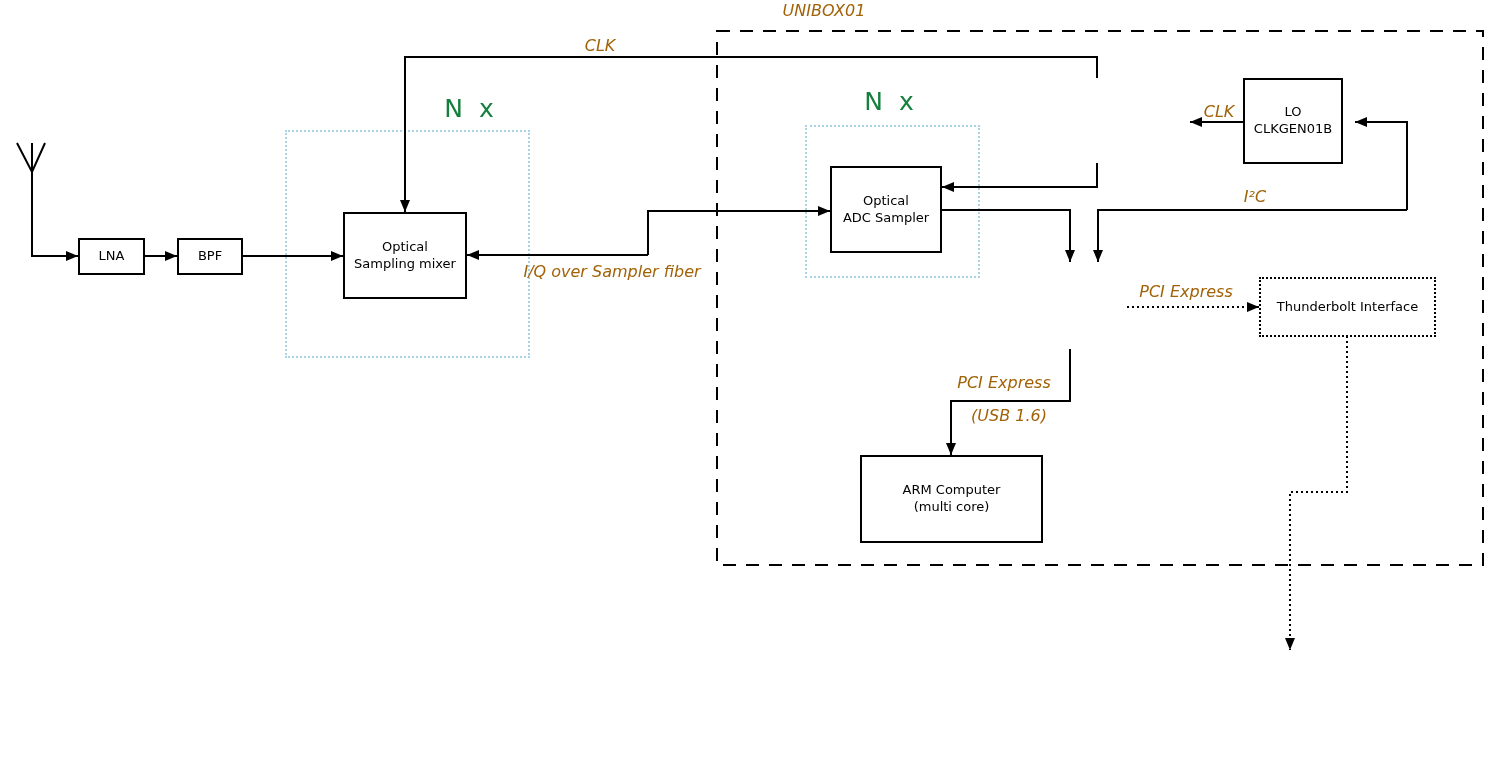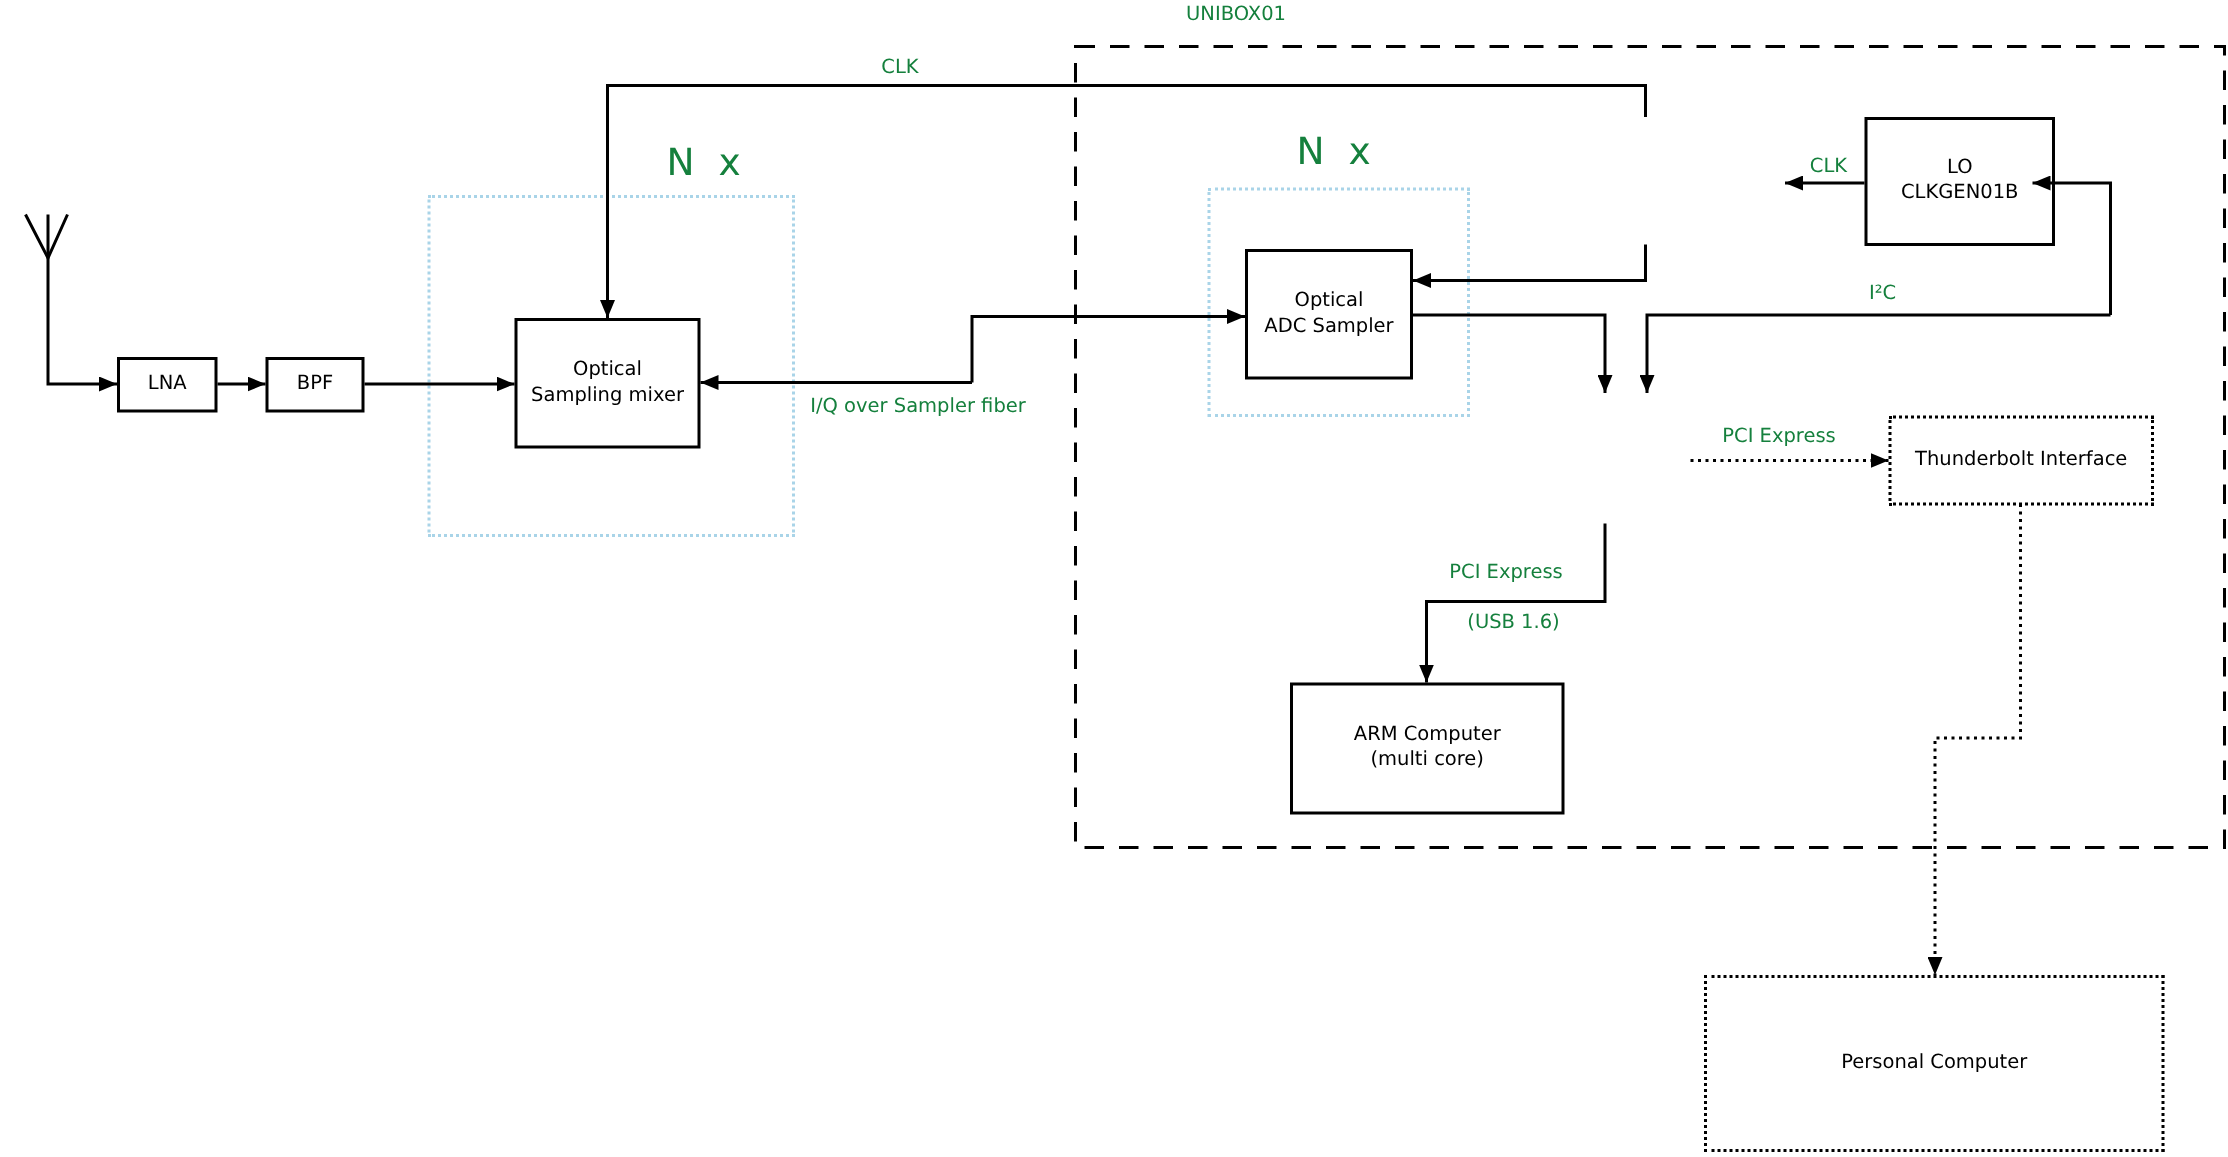--- a/index.html
+++ b/index.html
@@ -43,25 +43,26 @@
   #wires {
     position: absolute;
     left: 0; top: 0;
     z-index: 3;
     pointer-events: none;
   }
   
   .flabel {
     position: absolute;
     transform: translate(-50%, -50%);
-    font-size: 13px;
-    color: #15803d;
+    font-size: 16px;
+    color: #a16207;
     white-space: nowrap;
     z-index: 4;
     background: transparent;
+    font-style: italic;
   }
   .nx-label {
     position: absolute;
     transform: translate(-50%, -50%);
     font-size: 25px;
     letter-spacing: 4px;
     color: #15803d;
     white-space: nowrap;
     z-index: 4;
   }
@@ -121,27 +122,26 @@
   <div class="nx-label" style="left:891px; top:101px;">N x</div>
 
   <div class="flabel" style="left:824px; top:10px;">UNIBOX01</div>
 
   <div class="node solid" style="left:78px;  top:238px; width:67px;  height:37px;">LNA</div>
   <div class="node solid" style="left:177px; top:238px; width:66px;  height:37px;">BPF</div>
   <div class="node solid" style="left:343px; top:212px; width:124px; height:87px;">Optical
 Sampling mixer</div>
   <div class="node solid" style="left:830px; top:166px; width:112px; height:87px;">Optical
 ADC Sampler</div>
-  <div class="node solid" style="left:1243px; top:78px; width:127px; height:86px;">LO
+  <div class="node solid" style="left:1243px; top:78px; width:100px; height:86px;">LO
 CLKGEN01B</div>
   <div class="node solid" style="left:860px; top:455px; width:183px; height:88px;">ARM Computer
 (multi core)</div>
 
   <div class="node dotted" style="left:1259px; top:277px; width:177px; height:60px;">Thunderbolt Interface</div>
-  <div class="node dotted" style="left:1136px; top:650px; width:307px; height:118px;">Personal Computer</div>
 
   <div class="flabel" style="left:600px; top:45px;">CLK</div>
   <div class="flabel" style="left:1219px; top:111px;">CLK</div>
   <div class="flabel" style="left:612px; top:271px;">I/Q over Sampler fiber</div>
   <div class="flabel" style="left:1255px; top:196px;">I²C</div>
   <div class="flabel" style="left:1186px; top:291px;">PCI Express</div>
   <div class="flabel" style="left:1004px; top:382px;">PCI Express</div>
   <div class="flabel" style="left:1009px; top:415px;">(USB 1.6)</div>
 
 </div>

